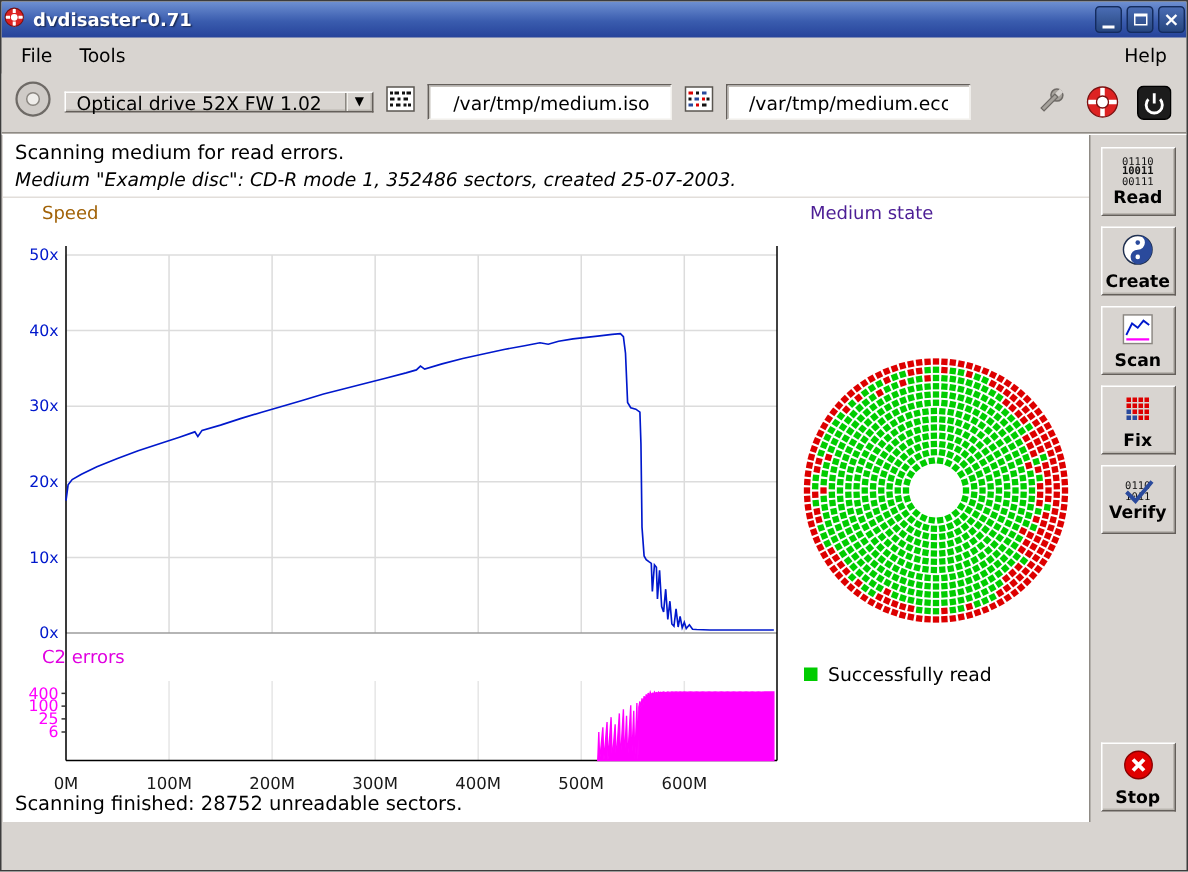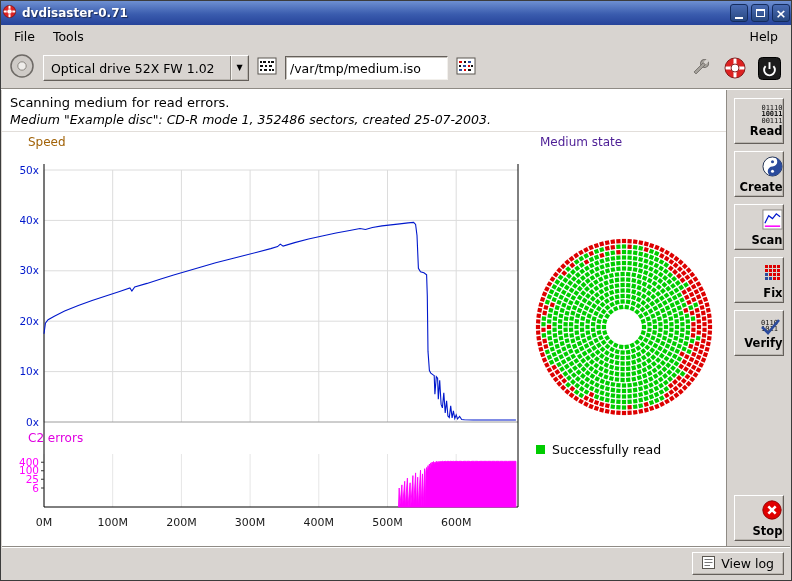--- a/index.html
+++ b/index.html
@@ -16,27 +16,27 @@
   .gmin{width:8px;height:2px;background:#fff;margin-top:9px;}
   .gmax{width:9px;height:8px;border:1px solid #fff;border-top-width:2px;}
   .gclose{font-size:13px;font-weight:bold;line-height:1;}
   
   .menubar{height:23px;display:flex;align-items:center;padding:0 4px;font-size:12.5px;}
   .menu-item{padding:3px 9px;}
   .menu-right{margin-left:auto;}
   
   .toolbar{height:41px;display:flex;align-items:center;padding:0 7px;gap:7px;
            border-bottom:1px solid #8f8b85;box-shadow:0 1px 0 #fff;}
-  .combo{width:206px;height:26px;display:flex;align-items:center;background:#d8d4d0;
+  .combo{width:206px;height:14px;display:flex;align-items:center;background:#d8d4d0;
          border:1px solid;border-color:#fff #645f5a #645f5a #fff;box-shadow:inset -1px -1px 0 #b9b5af;}
   .combo-text{flex:1;padding:0 7px;font-size:12.5px;white-space:nowrap;overflow:hidden;}
   .combo-sep{width:1px;align-self:stretch;background:#8c8882;box-shadow:1px 0 0 #f2f0ec;}
   .combo-arrow{width:17px;text-align:center;font-size:8px;line-height:1;}
   .entry{width:163px;height:24px;background:#fff;border:1px solid;border-color:#645f5a #f2f0ec #f2f0ec #645f5a;
-         box-shadow:inset 1px 1px 0 #c4c0ba;font:12.5px "DejaVu Sans",sans-serif;padding:1px 4px;color:#000;}
+         box-shadow:inset 1px 1px 0 #c4c0ba;font:12.5px "DejaVu Sans",sans-serif;padding:1px 14px;color:#000;text-align:right;}
   .tool-right{margin-left:auto;display:flex;align-items:center;gap:11px;padding-right:3px;}
   .ticonbtn{display:flex;align-items:center;justify-content:center;background:none;border:none;padding:0;}
   
   .main{position:absolute;left:1px;top:89px;width:726px;height:458px;background:#fff;}
   .sidebar{position:absolute;right:1px;top:89px;width:64px;height:458px;background:#d8d4d0;
            border-left:1px solid #8f8b85;display:flex;flex-direction:column;align-items:center;
            padding-top:8px;gap:7px;}
   .footer{position:absolute;left:1px;right:1px;bottom:1px;height:33px;background:#d8d4d0;
           border-top:1px solid #8f8b85;box-shadow:inset 0 1px 0 #fff;}
   
@@ -46,23 +46,23 @@
   #charts{position:absolute;left:0;top:0;pointer-events:none;}
   #charts text{font-family:"DejaVu Sans",sans-serif;}
   .clabel{position:absolute;font-size:12px;}
   .lbl-speed{left:26px;top:45px;color:#a16207;}
   .lbl-medium{left:538px;top:45px;color:#4c1d95;}
   .lbl-c2{left:26px;top:341px;color:#e000e0;}
   .legend-item{position:absolute;left:534px;display:flex;align-items:center;gap:7px;font-size:12.5px;}
   .legend-sq{width:9px;height:9px;display:inline-block;}
   .finish-line{position:absolute;left:8px;top:439px;font-size:13px;}
   
-  .sbtn{width:50px;height:46px;display:flex;flex-direction:column;align-items:flex-end;justify-content:center;
+  .sbtn{width:50px;height:46px;display:flex;flex-direction:column;align-items:center;justify-content:center;
         gap:1px;background:#d8d4d0;border:1px solid;border-color:#fff #645f5a #645f5a #fff;
-        box-shadow:inset -1px -1px 0 #b9b5af;font:11.5px "DejaVu Sans",sans-serif;padding:0;}
+        box-shadow:inset -1px -1px 0 #b9b5af;font:11.5px "DejaVu Sans",sans-serif;padding:19px;}
   .sbtn .sbl{line-height:12px;font-weight:bold;}
   .bin{display:block;font-family:"DejaVu Sans Mono","Liberation Mono",monospace;font-size:7px;
        line-height:6.5px;text-align:center;color:#111;}
   .bin.bold{font-weight:bold;}
   .icon-verify{position:relative;width:26px;height:18px;padding-top:2px;}
   .stop-btn{margin-top:auto;margin-bottom:7px;}
   
   .vlog{position:absolute;right:6px;top:5px;height:23px;display:flex;align-items:center;gap:6px;
         padding:0 9px;background:#d8d4d0;border:1px solid;border-color:#fff #645f5a #645f5a #fff;
         box-shadow:inset -1px -1px 0 #b9b5af;font:12.5px "DejaVu Sans",sans-serif;}
@@ -138,20 +138,21 @@
         <rect x="13" y="6" width="3" height="2" fill="#2a4a9c"></rect>
         <rect x="4" y="10" width="2" height="2" fill="#111"></rect>
           <rect x="8" y="10" width="3" height="2" fill="#2a4a9c"></rect>
         <rect x="13" y="10" width="2" height="2" fill="#dd0000"></rect>
           <rect x="16" y="10" width="2" height="2" fill="#111"></rect>
         <rect x="4" y="14" width="3" height="2" fill="#2a4a9c"></rect>
           <rect x="9" y="14" width="2" height="2" fill="#dd0000"></rect>
         <rect x="13" y="14" width="3" height="2" fill="#111"></rect>
       </svg>
     </span>
+    <input class="entry" value="/var/tmp/medium.ecc" style="">
     <span class="tool-right">
       <button class="ticonbtn">
         <svg width="24" height="24" viewBox="0 0 24 24">
           <g transform="rotate(45 12 12)">
             <circle cx="12" cy="5.5" r="4" fill="#a6a29c" stroke="#6e6a66"></circle>
             <rect x="10.4" y="1" width="3.2" height="4.5" fill="#d8d4d0"></rect>
             <rect x="10.6" y="6" width="2.8" height="13" fill="#a6a29c" stroke="#6e6a66" stroke-width="0.8"></rect>
           </g>
         </svg>
       </button>
@@ -1010,20 +1011,21 @@
 
     <span class="clabel lbl-speed">Speed</span>
     <span class="clabel lbl-medium">Medium state</span>
     <span class="clabel lbl-c2">C2 errors</span>
 
     <div class="legend-item" style="top:352px">
       <span class="legend-sq" style="background: rgb(0, 204, 0);"></span>
       <span>Successfully read</span>
     </div>
 
+    <div class="finish-line">Scanning finished: 28752 unreadable sectors.</div>
   </div>
 
   <div class="sidebar">
     <button class="sbtn">
       <span>
         <span class="bin">01110</span>
         <span class="bin bold">10011</span>
         <span class="bin">00111</span>
       </span>
       <span class="sbl">Read</span>
@@ -1086,27 +1088,14 @@
       <span>
         <svg width="22" height="22" viewBox="0 0 24 24">
           <circle cx="12" cy="12" r="10" fill="#e00000" stroke="#8a0000"></circle>
           <path d="M8 8 L16 16 M16 8 L8 16" stroke="#fff" stroke-width="2.8"></path>
         </svg>
       </span>
       <span class="sbl">Stop</span>
     </button>
   </div>
 
-  <div class="footer">
-    <button class="vlog">
-      <span>
-        <svg width="13" height="13" viewBox="0 0 13 13">
-          <rect x="0.5" y="0.5" width="12" height="12" fill="#fff" stroke="#5a5650"></rect>
-          <line x1="2.5" y1="3.5" x2="10.5" y2="3.5" stroke="#777"></line>
-          <line x1="2.5" y1="6.5" x2="10.5" y2="6.5" stroke="#777"></line>
-          <line x1="2.5" y1="9.5" x2="8" y2="9.5" stroke="#777"></line>
-        </svg>
-      </span>
-      <span>View log</span>
-    </button>
-  </div>
 
 </div>
 
 </body></html>

